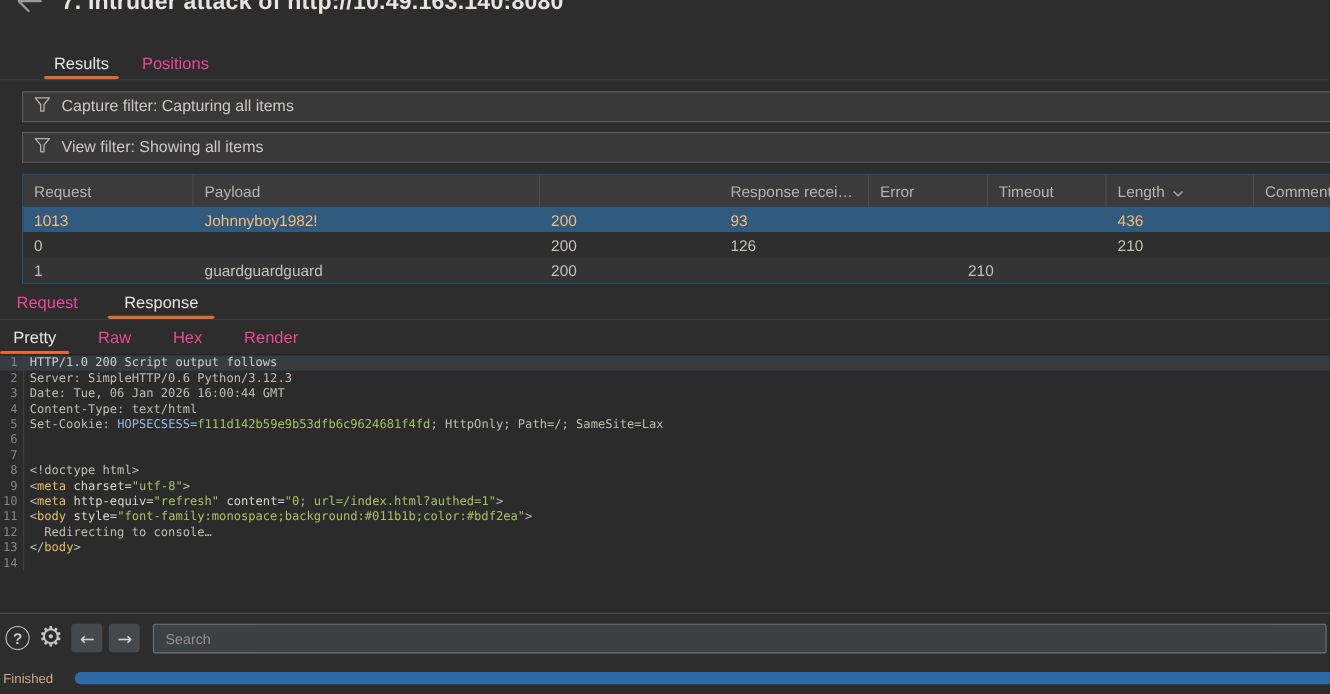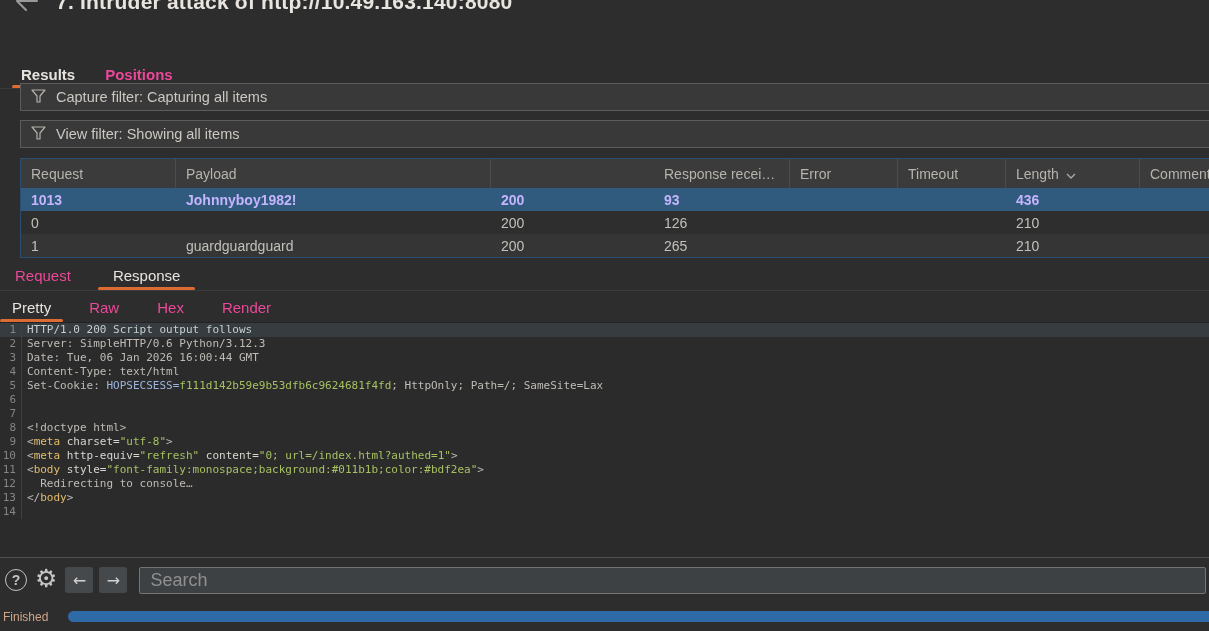--- a/index.html
+++ b/index.html
@@ -8,21 +8,21 @@
     position:relative; width:1209px; height:631px; overflow:hidden;
     background:#2d2d2d; font-family:"Liberation Sans",sans-serif;
     -webkit-font-smoothing:antialiased;
   }
   
   .titlebar { position:absolute; top:0; left:0; right:0; height:32px; overflow:hidden; }
   .back-icon { position:absolute; left:13px; top:-13px; width:28px; height:28px; }
   .title { position:absolute; left:56px; top:-10px; font-size:21px; font-weight:700; color:#e8e5e1; letter-spacing:.2px; white-space:nowrap; }
   
   .tabbar { position:absolute; left:0; right:0; display:flex; align-items:stretch; }
-  .tabbar.main { top:60px; height:29px; border-bottom:1px solid #3a3a3a; padding-left:12px;font-weight:bold; }
+  .tabbar.main { top:44px; height:29px; border-bottom:1px solid #3a3a3a; padding-left:40px; }
   .tabbar.msg  { top:260px; height:31px; border-bottom:1px solid #3c3c3c; padding-left:0; }
   .tabbar.view { top:292px; height:30px; padding-left:0; }
   .tab { position:relative; display:flex; align-items:center; padding:0 12px; font-size:15px; color:#ec4899; cursor:default; white-space:nowrap; }
   .tabbar.main .tab { margin-right:12px; padding:0 9px; }
   .tabbar.msg .tab { padding:0 15px; margin-right:12px; }
   .tabbar.view .tab { padding:0 12px; margin-right:14px; }
   .tab.sel { color:#e7e4e0; }
   .tab.sel::after { content:""; position:absolute; left:0; right:0; bottom:0; height:3px; background:var(--accent); border-radius:2px; }
   
   .filterbar {
@@ -33,21 +33,21 @@
   }
   .filterbar.capture { top:83px; }
   .filterbar.viewf   { top:120px; }
   
   .rtable { position:absolute; top:158px; left:20px; right:-1px; border:1px solid #2a4e70; background:#2e2e2e; overflow:hidden; }
   .thead { display:flex; height:29px; background:#3b3b3b; color:#b7b3ad; font-size:14px; }
   .th { display:flex; align-items:center; gap:7px; padding:0 10px; border-right:1px solid #4c4c4c; flex:none; overflow:hidden; }
   .th .lbl { overflow:hidden; text-overflow:ellipsis; white-space:nowrap; }
   .tr { display:flex; height:23px; font-size:14px; color:#c3c0ba; background:#2e2e2e; }
   .tr.alt { background:#353535; }
-  .tr.sel { background:var(--selection); color:#c4b5fd;font-weight:bold; }
+  .tr.sel { background:var(--selection); color:#fdba74; }
   .td { display:flex; align-items:center; padding:0 10px; flex:none; overflow:hidden; white-space:nowrap; }
   
   .editor {
     position:absolute; top:322px; left:0; right:0; bottom:73px;
     background:#2b2b2b; border-top:1px solid #232323; border-bottom:1px solid #4f4f4f;
     font-family:"DejaVu Sans Mono",monospace; font-size:11px; overflow:hidden;
   }
   .cline { display:flex; height:14px; line-height:14px; }
   .cline.cur { background:#363c3f; }
   .gut { flex:none; width:22px; text-align:right; padding-right:5px; color:#858585; border-right:1px solid #404040; }
@@ -55,21 +55,21 @@
   .c-plain { color:#bfbcb6; } .c-status { color:#c6d0cf; } .c-tag { color:#e3bd69; }
   .c-value { color:#a6c162; } .c-name { color:#9db4dd; } .c-attr { color:#d8d4ce; }
   
   .toolbar { position:absolute; left:0; right:0; top:558px; height:44px; display:flex; align-items:center; gap:8px; padding:0 3px 0 5px; }
   .help-icon { width:22px; height:22px; border:1.5px solid #c3c3c3; border-radius:50%; color:#c3c3c3; font-size:14px; font-weight:700; display:flex; align-items:center; justify-content:center; }
   .gear-icon { font-family:"DejaVu Sans",sans-serif; font-size:25px; color:#c6c6c6; line-height:26px; margin-top:-2px; }
   .navbtn { width:28px; height:26px; background:#46494c; border-radius:3px; color:#d2d2d2; font-size:16px; display:flex; align-items:center; justify-content:center; font-family:"DejaVu Sans",sans-serif; }
   .navbtn.fwd { margin-left:-2px; }
   .searchbox {
     flex:1; height:27px; margin-left:4px; background:#3e4143; border:1px solid #747474; border-radius:2px;
-    color:#d6d3ce; font-size:18px; padding:0 10px; outline:none; font-family:"Liberation Sans",sans-serif;
+    color:#d6d3ce; font-size:13px; padding:0 10px; outline:none; font-family:"Liberation Sans",sans-serif;
   }
   .searchbox::placeholder { color:#8f8f8f; }
   
   .statusrow { position:absolute; left:0; right:0; top:602px; height:29px; display:flex; align-items:center; }
   .finished { flex:none; margin-left:3px; width:65px; font-size:12px; color:var(--finished); }
   .ptrack { flex:1; height:11px; }
   .pfill { height:11px; background:var(--progress); border-radius:6px 0 0 6px; }
 </style>
 </head>
 <body>
@@ -159,21 +159,20 @@
           <div class="td" style="width: 136px;">126</div>
           <div class="td" style="width: 108px;"></div>
           <div class="td" style="width: 108px;"></div>
           <div class="td" style="width: 134px;">210</div>
           <div class="td" style="width: 95px;"></div>
         </div>
         <div class="tr alt">
           <div class="td" style="width: 155px;">1</div>
           <div class="td" style="width: 315px;">guardguardguard</div>
           <div class="td" style="width: 163px;">200</div>
-          <div class="td" style="width: 136px;">265</div>
           <div class="td" style="width: 108px;"></div>
           <div class="td" style="width: 108px;"></div>
           <div class="td" style="width: 134px;">210</div>
           <div class="td" style="width: 95px;"></div>
         </div>
       </div>
   </div>
 
   <div class="tabbar msg" id="msg-tabs">
       <div class="tab">

